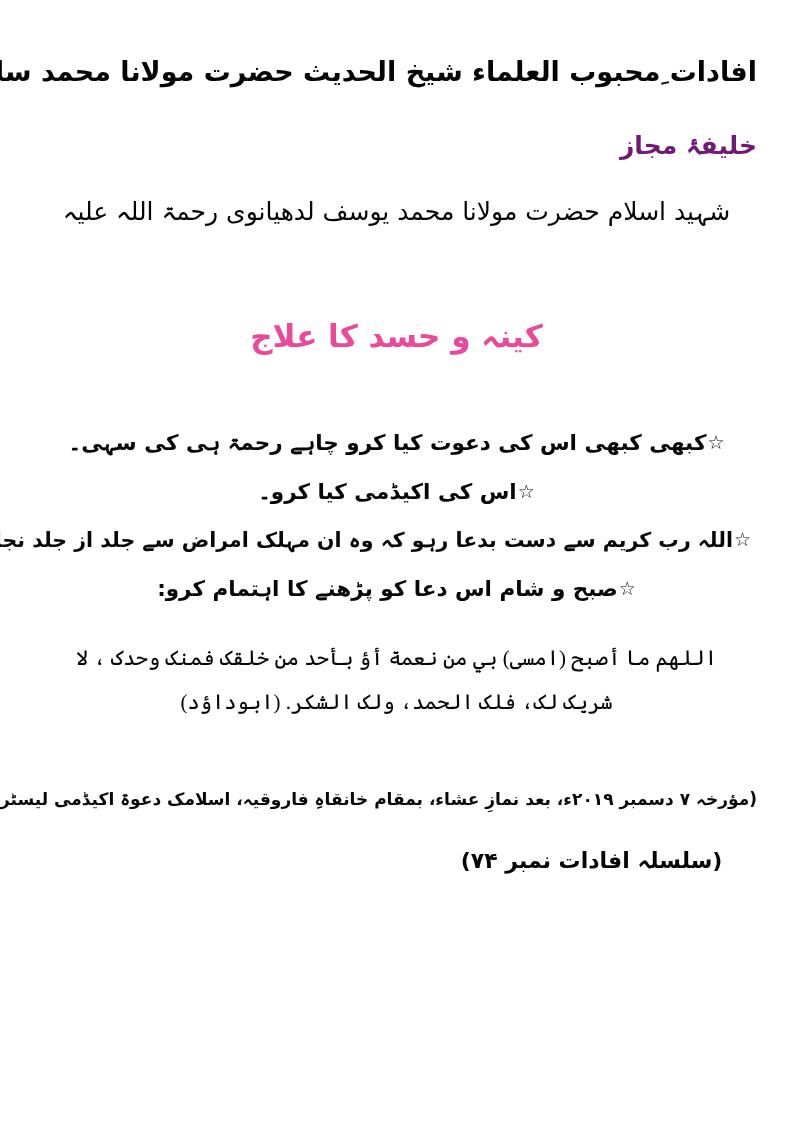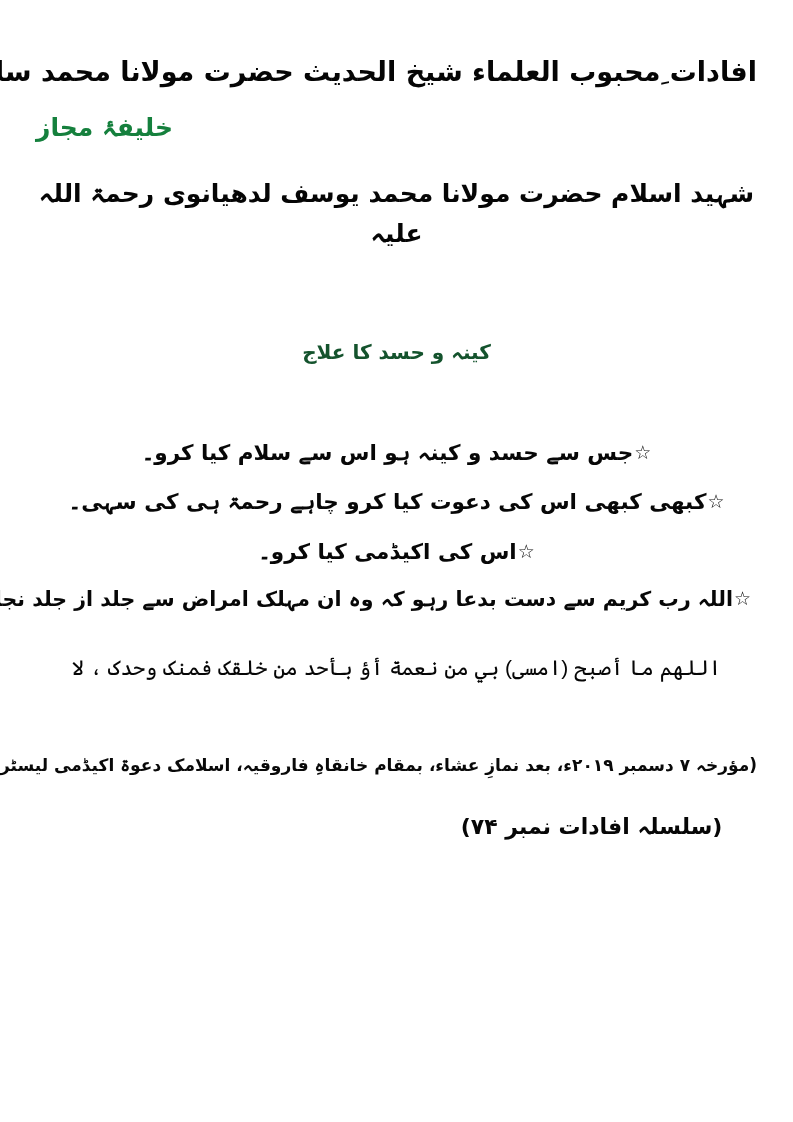--- a/index.html
+++ b/index.html
@@ -35,45 +35,45 @@
     text-align: center;
     font-size: 27px;
     line-height: 1.5;
     font-weight: 600;
     letter-spacing: 0px;
     white-space: nowrap;
     color: #050505;
   }
   .hdr-line-2 {
     direction: rtl;
-    text-align: left;
+    text-align: right;
     font-size: 25px;
     line-height: 1.5;
     font-weight: 600;
-    margin-top: 16px;
-    color: #15803d;
+    margin-top: 34px;
+    color: #701a75;
   }
   .hdr-line-3 {
     direction: rtl;
     text-align: center;
     font-size: 25px;
     line-height: 1.6;
-    font-weight: 700;
+    font-weight: 400;
     margin-top: 28px;
     color: #050505;
   }
 
   
   .doc-title {
     direction: rtl;
     text-align: center;
-    font-size: 20px;
+    font-size: 31px;
     font-weight: 700;
     margin-top: 86px;
-    color: #14532d;
+    color: #ec4899;
     letter-spacing: 1px;
   }
 
   
   .bullet-list {
     margin-top: 72px;
     direction: rtl;
     padding: 0 6px;
   }
   .bullet-item {
@@ -97,21 +97,21 @@
   }
 
   
   .dua {
     direction: rtl;
     text-align: center;
     margin-top: 30px;
     padding: 0 22px;
   }
   .dua-line {
-    font-family: Liberation Sans, sans-serif;
+    font-family: Liberation Serif, serif;
     font-size: 21px;
     line-height: 2.1;
     font-weight: 500;
     color: #060606;
     direction: rtl;
     text-align: center;
     white-space: nowrap;
   }
   .dua-line.second {
     white-space: normal;
@@ -150,42 +150,43 @@
   <div class="heading-block">
     <div class="hdr-line-1">افادات ِمحبوب العلماء شیخ الحدیث حضرت مولانا محمد سلیم دھورات عمت فیوضہم</div>
     <div class="hdr-line-2">خلیفۂ مجاز</div>
     <div class="hdr-line-3">شہید اسلام حضرت مولانا محمد یوسف لدھیانوی رحمۃ اللہ علیہ</div>
   </div>
 
   <div class="doc-title">کینہ و حسد کا علاج</div>
 
   <div class="bullet-list">
 
-    <div class="bullet-item">
-      <span class="star">☆</span><span>جس سے حسد و کینہ ہو اس سے سلام کیا کرو۔</span>
-    </div>
 
 
     <div class="bullet-item">
       <span class="star">☆</span><span>کبھی کبھی اس کی دعوت کیا کرو چاہے رحمۃ ہی کی سہی۔</span>
     </div>
 
     <div class="bullet-item">
       <span class="star">☆</span><span>اس کی اکیڈمی کیا کرو۔</span>
     </div>
 
     <div class="bullet-item wide">
       <span class="star">☆</span><span>اللہ رب کریم سے دست بدعا رہو کہ وہ ان مہلک امراض سے جلد از جلد نجات عطا فرمادے۔</span>
     </div>
 
+    <div class="bullet-item">
+      <span class="star">☆</span><span>صبح و شام اس دعا کو پڑھنے کا اہتمام کرو:</span>
+    </div>
 
   </div>
 
   <div class="dua">
     <div class="dua-line">اللهم ما أصبح (امسى) بي من نعمة أؤ بأحد من خلقک فمنک وحدک ، لا</div>
+    <div class="dua-line second">شریک لک، فلک الحمد، ولک الشکر. (ابوداؤد)</div>
   </div>
 
   <div class="footer-block">
     <div class="footer-attribution">(مؤرخہ ۷ دسمبر ۲۰۱۹ء، بعد نمازِ عشاء، بمقام خانقاہِ فاروقیہ، اسلامک دعوۃ اکیڈمی لیسٹر، برطانیہ)</div>
     <div class="footer-series">(سلسلہ افادات نمبر ۷۴)</div>
   </div>
 
 </div>
 
 </body></html>

